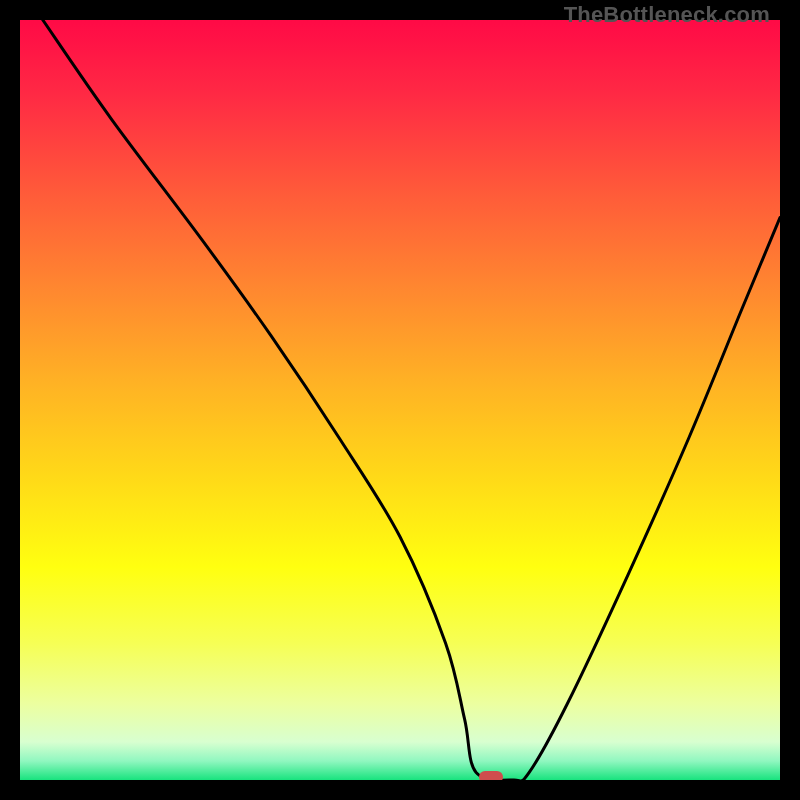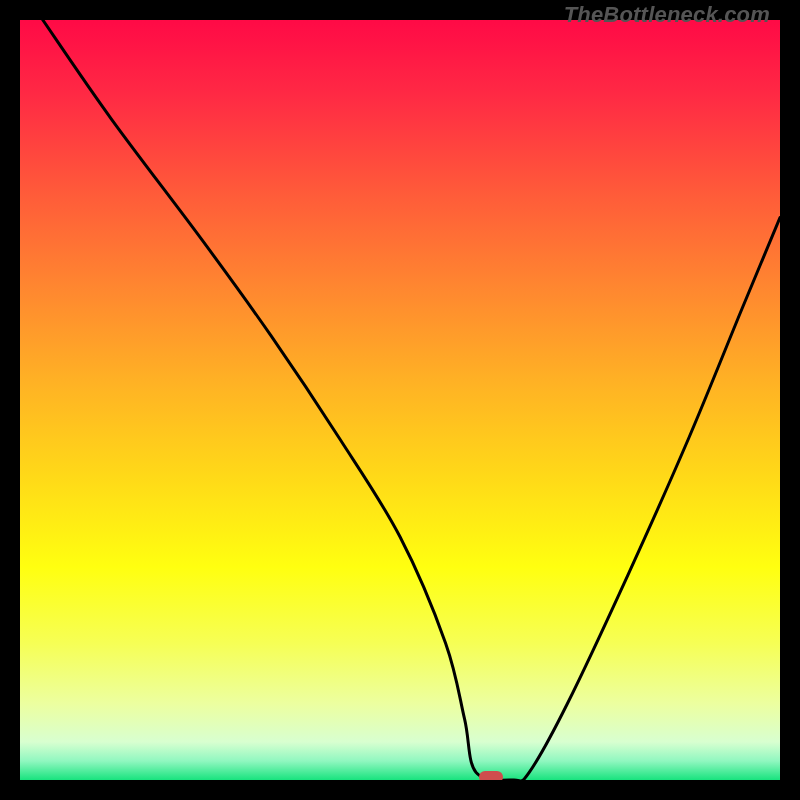--- a/index.html
+++ b/index.html
@@ -9,21 +9,20 @@
     height: 800px;
     background: #000;
     font-family: Arial, Helvetica, sans-serif;
     overflow: hidden;
   }
   .stage {
     position: relative;
     width: 780px;
     height: 800px;
     background: #000;
-    font-style: italic;
   }
   .watermark {
     position: absolute;
     top: 2px;
     right: 10px;
     color: #555;
     font-size: 22px;
     font-weight: 600;
     letter-spacing: 0.2px;
     z-index: 50;

